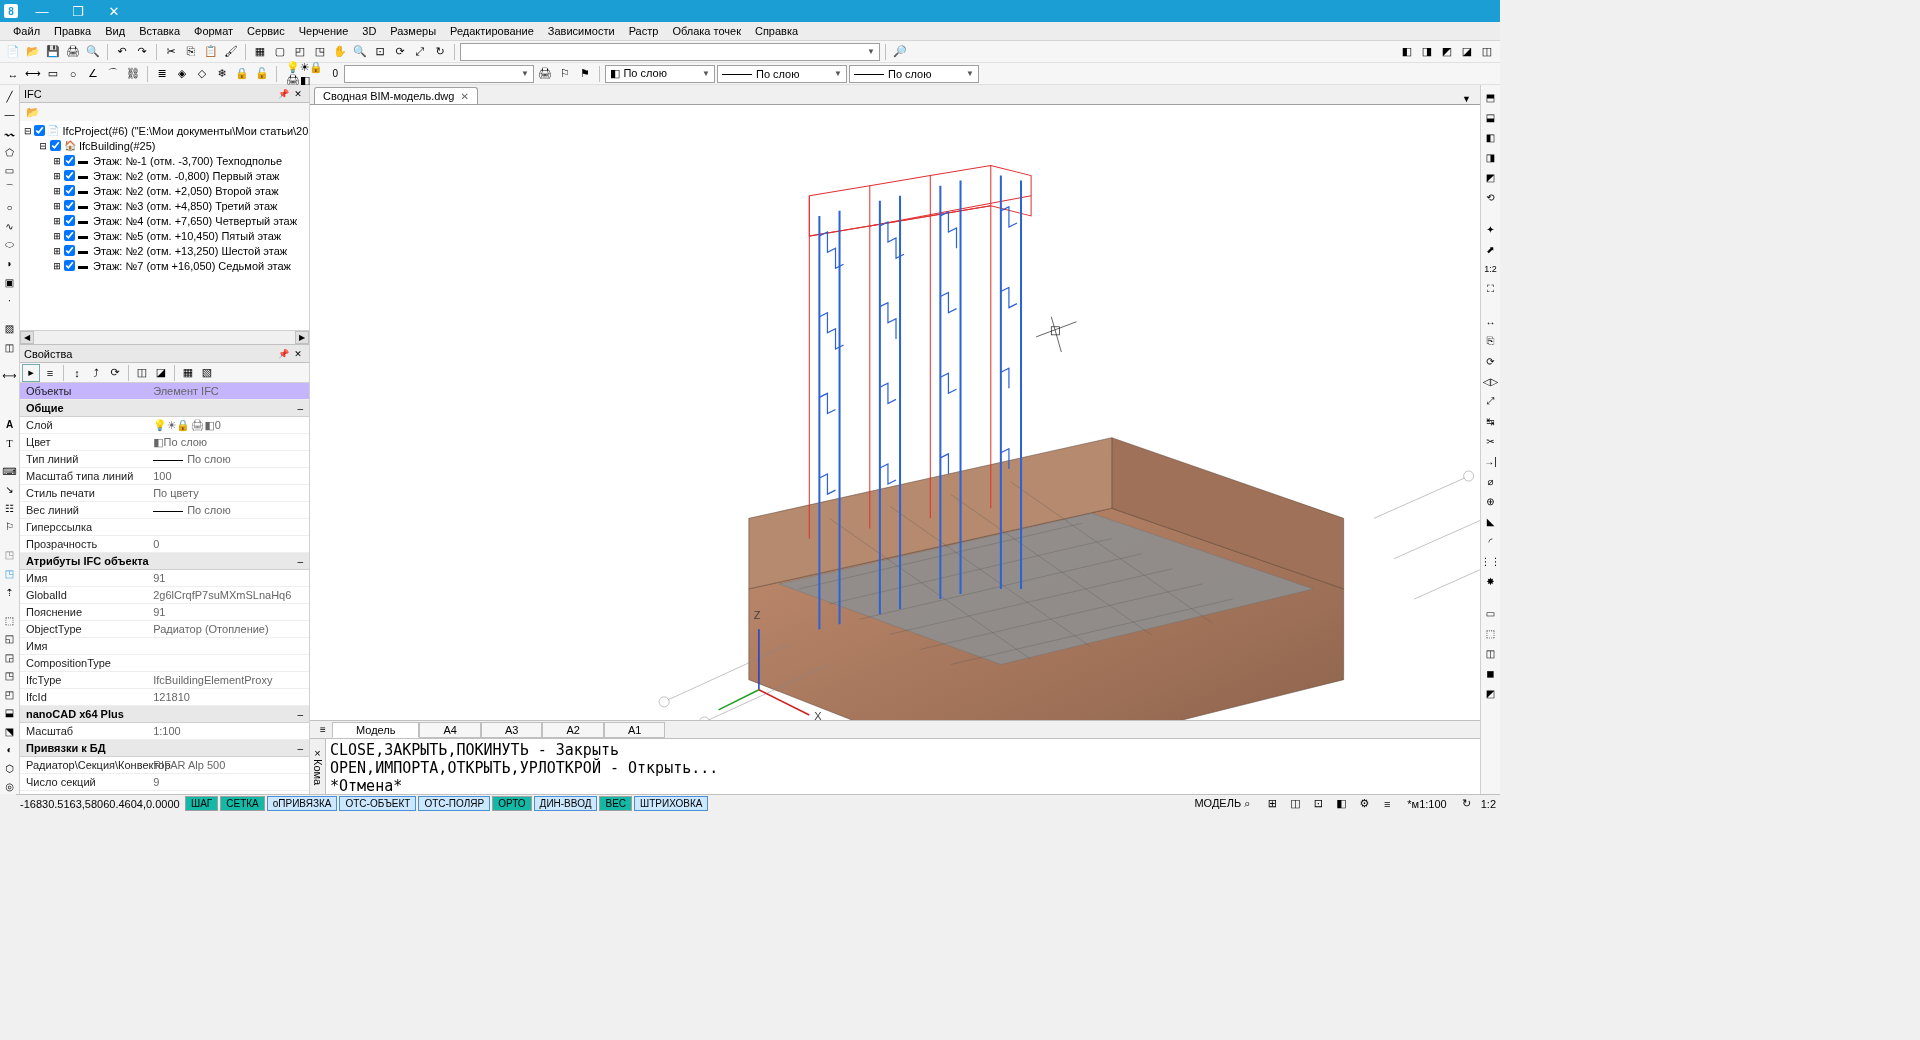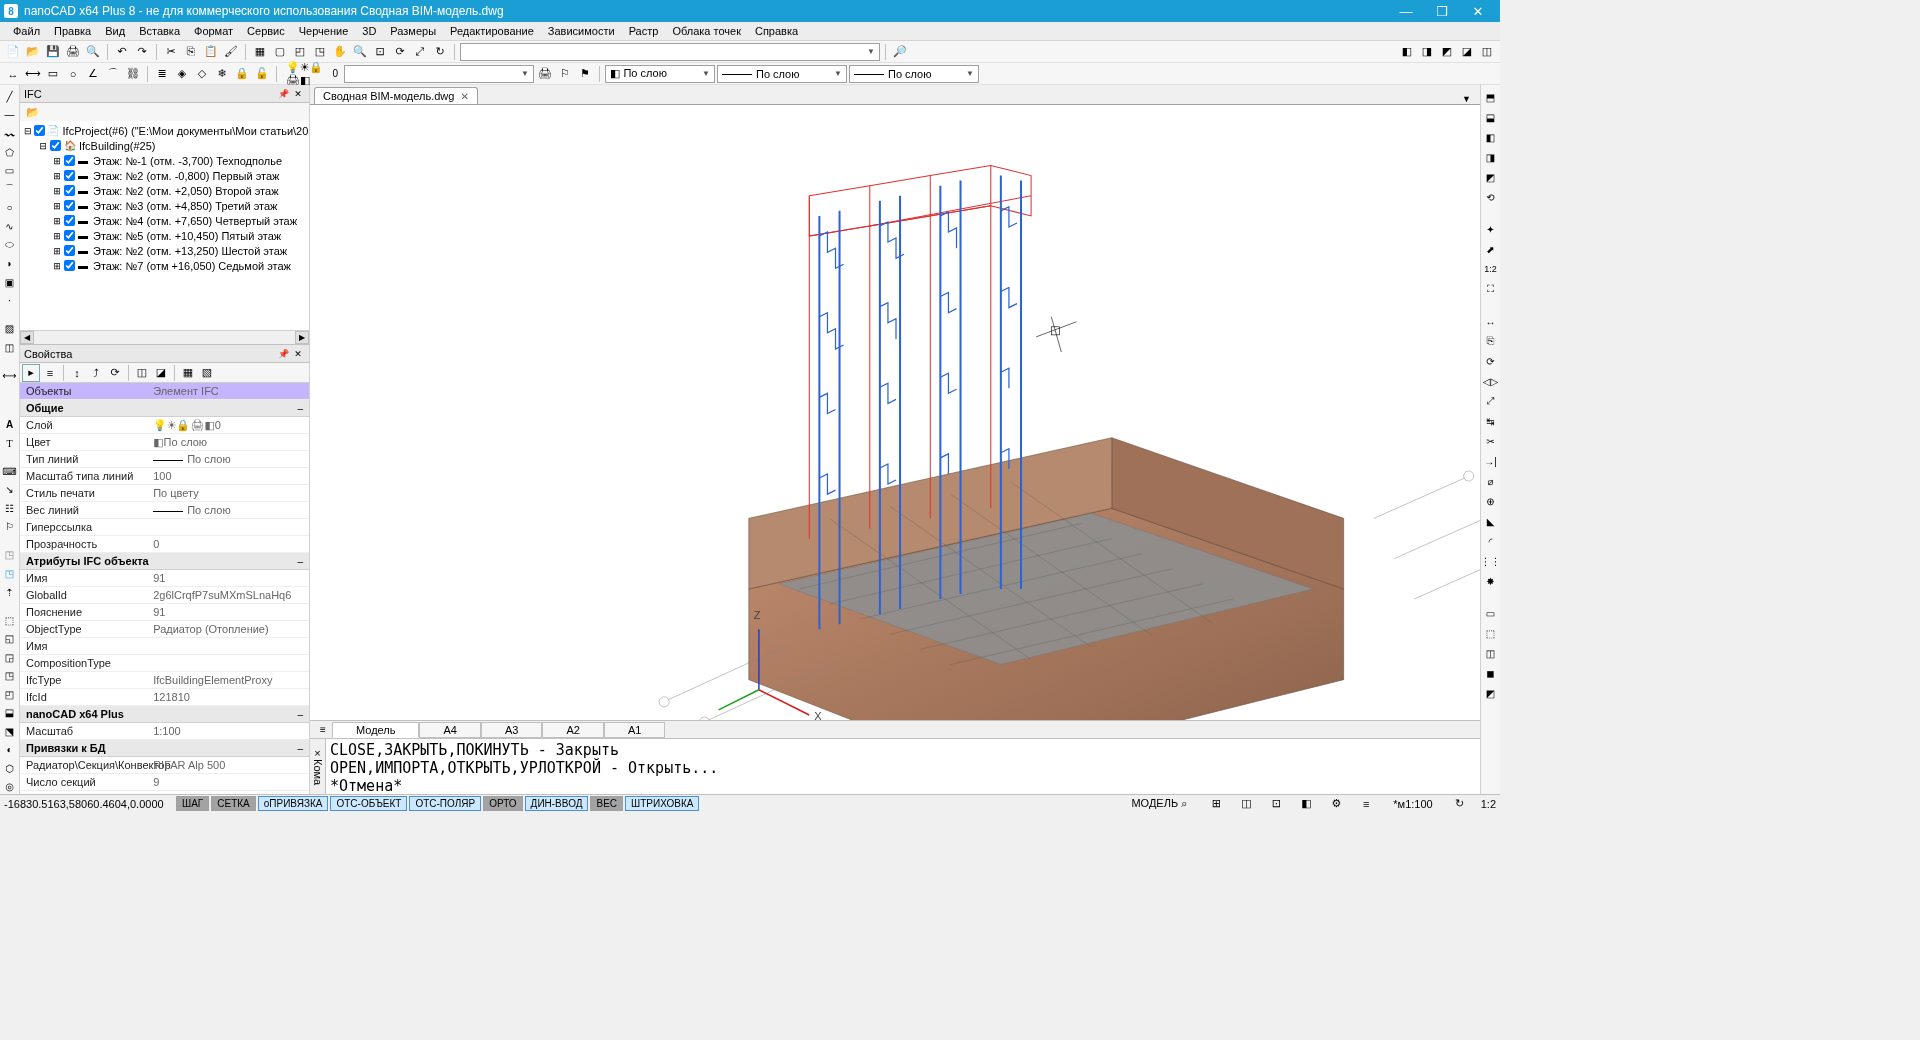--- a/index.html
+++ b/index.html
@@ -52,33 +52,32 @@
 .doc-tabs .tabs-toggle { margin-left: auto; width: 14px; font-size: 9px; }
 .viewport { flex: 1; background: #fff; position: relative; overflow: hidden; }
 .viewport svg { width: 100%; height: 100%; }
 .layout-tabs { height: 18px; background: #f0f0f0; border-top: 1px solid #c0c0c0; display: flex; align-items: center; padding: 0 4px; gap: 0; }
 .layout-tab { padding: 1px 23px; font-size: 11px; border: 1px solid #c0c0c0; background: #f6f6f6; }
 .layout-tab.active { background: #fff; font-weight: normal; border-bottom: 1px solid #fff; }
 .layout-tabs .lt-btn { width: 18px; height: 16px; font-size: 10px; display: flex; align-items: center; justify-content: center; }
 .cmdline { height: 56px; background: #fff; border-top: 1px solid #c0c0c0; display: flex; }
 .cmdline .cmd-side { width: 16px; border-right: 1px solid #c0c0c0; writing-mode: vertical-rl; font-size: 9px; display: flex; align-items: center; justify-content: center; background: #f0f0f0; }
 .cmdline .cmd-text { flex: 1; font-family: Consolas, monospace; font-size: 15px; padding: 2px 4px; overflow: hidden; white-space: pre; }
-.statusbar { height: 18px; background: #f0f0f0; border-top: 1px solid #c0c0c0; display: flex; align-items: center; padding: 0 4px; font-size: 11px; gap: 12px; }
-.statusbar .status-btn { padding: 1px 5px; border: 1px solid #a0a0a0; background: #a3a3a3; font-size: 10px; }
+.statusbar { height: 18px; background: #f0f0f0; border-top: 1px solid #c0c0c0; display: flex; align-items: center; padding: 0 4px; font-size: 11px; gap: 5px; margin-left: 16px; }
+.statusbar .status-btn { padding: 1px 5px; border: 1px solid #a0a0a0; background: #14b8a6; font-size: 10px; }
 .statusbar .status-btn.on { background: #cce8ff; border-color: #4a90d9; }
 .statusbar .coords { min-width: 160px; }
 .statusbar .spacer { flex: 1; }
 .bylayer-line { display:inline-block; width:30px; border-top:1px solid #000; vertical-align:middle; margin-right:4px;}
 </style>
 </head>
 <body>
 
 <div class="titlebar">
   <div class="app-icon">8</div>
-  <div class="title-text">nanoCAD x64 Plus 8 - не для коммерческого использования Сводная BIM-модель.dwg</div>
   <div class="win-btns">
     <div class="win-btn">—</div>
     <div class="win-btn">❐</div>
     <div class="win-btn">✕</div>
   </div>
 </div>
 
 <div class="menubar" id="menubar">
     <div class="menu-item">Файл</div>
     <div class="menu-item">Правка</div>

